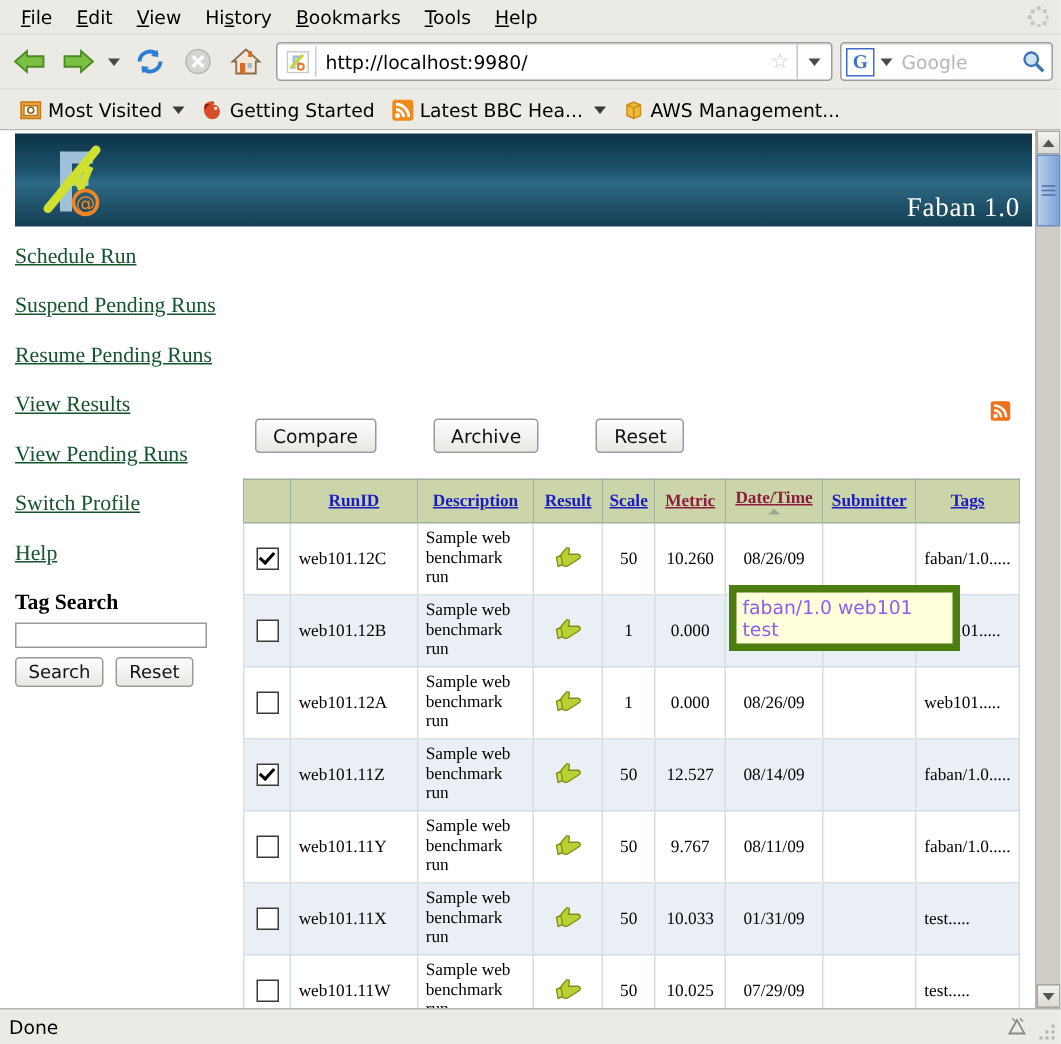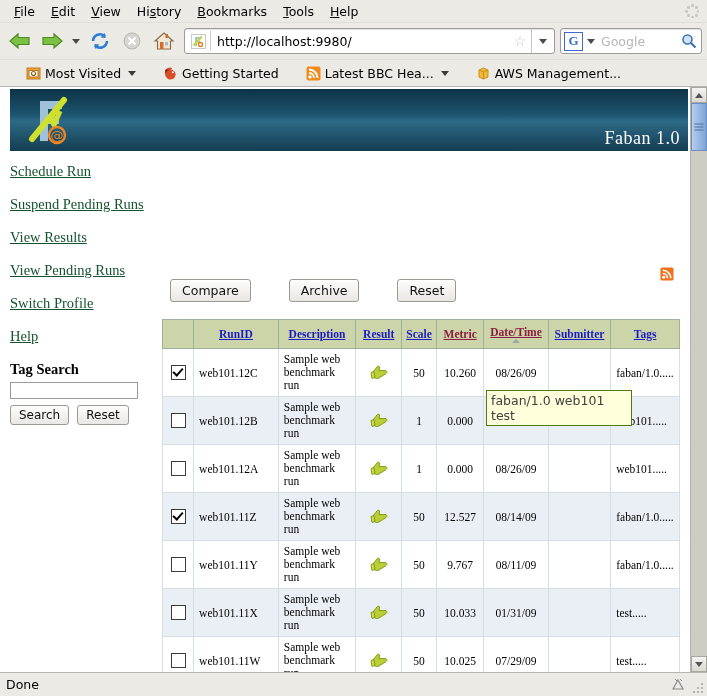--- a/index.html
+++ b/index.html
@@ -39,21 +39,21 @@
               display:flex;align-items:center;box-shadow:inset 0 1px 1px rgba(0,0,0,.12);}
   .gicon{width:17px;height:17px;margin:0 1px 0 3px;border:1px solid #4169c9;font-weight:bold;font-size:13px;
          line-height:15px;text-align:center;color:#3b6fd4;font-family:"Liberation Serif",serif;background:#fff;}
   .sdrop{width:14px;display:flex;align-items:center;justify-content:center;}
   .sdrop:after{content:"";border-left:4px solid transparent;border-right:4px solid transparent;
                border-top:5px solid #4a4a4a;display:block;}
   .splace{flex:1;font-size:12.5px;color:#b6b6b6;padding-left:3px;}
   .maglass{width:24px;display:flex;align-items:center;justify-content:center;}
 
   
-  .bookmarks{height:26px;background:#eceae4;display:flex;align-items:center;padding:0 21px;gap:17px;
+  .bookmarks{height:26px;background:#eceae4;display:flex;align-items:center;padding:0 8px;gap:1px;
              border-bottom:1px solid #b7b5af;}
   .bm{display:flex;align-items:center;padding:2px 5px;font-size:12.5px;color:#000;cursor:pointer;gap:4px;}
   .bm .cv{border-left:4px solid transparent;border-right:4px solid transparent;border-top:5px solid #3a3a3a;
           margin-left:3px;}
   .bmico{width:15px;height:15px;flex:0 0 15px;}
 
   
   .viewport{flex:1;position:relative;background:#fff;overflow:hidden;display:flex;}
   .pagearea{flex:1;position:relative;overflow:hidden;background:#fff;}
 
@@ -108,22 +108,22 @@
   td.c-sub{width:58px;}
   td.c-tags{width:58px;}
   .chk{width:13px;height:13px;border:1px solid #3a3a3a;background:#fff;display:inline-block;
        position:relative;vertical-align:middle;cursor:pointer;}
   .chk.on:after{content:"";position:absolute;left:3px;top:0px;width:4px;height:8px;
                 border:solid #000;border-width:0 2px 2px 0;transform:rotate(42deg);}
   .sortarrow{display:block;margin:1px auto 0 auto;width:0;height:0;
              border-left:4px solid transparent;border-right:4px solid transparent;border-bottom:4px solid #9aa8a0;}
 
   
-  .tooltip{position:absolute;left:486px;top:303px;background:#ffffdc;border:1px solid #4d7c0f;
-           padding:2px 4px;font-size:12.5px;line-height:15px;color:#404040;z-index:40;
+  .tooltip{position:absolute;left:486px;top:303px;background:#ffffdc;border:5px solid #4d7c0f;
+           padding:2px 4px;font-size:12.5px;line-height:15px;color:#8b5cf6;z-index:40;
            font-family:"DejaVu Sans",sans-serif;width:136px;}
 
   
   .vscroll{width:16px;background:#cfccc6;border-left:1px solid #b5b2ac;display:flex;flex-direction:column;}
   .sbtn{height:16px;background:linear-gradient(to bottom,#f5f3ef,#dcd9d3);border:1px solid #a9a6a0;
         box-sizing:border-box;display:flex;align-items:center;justify-content:center;cursor:pointer;}
   .sbtn .t{border-left:4px solid transparent;border-right:4px solid transparent;border-bottom:5px solid #555;}
   .sbtn .b{border-left:4px solid transparent;border-right:4px solid transparent;border-top:5px solid #555;}
   .strack{flex:1;position:relative;background:#cfccc6;}
   .sthumb{position:absolute;left:0;right:0;top:0;height:48px;
@@ -284,20 +284,21 @@
             <circle cx="33" cy="42" r="8" fill="none" stroke="#ef8524" stroke-width="2.4"></circle>
             <text x="33" y="47" font-size="13" fill="#ef8524" text-anchor="middle" font-family="DejaVu Sans">@</text>
           </svg>
         </div>
         <div class="bannerver">Faban 1.0</div>
       </div>
 
       <div class="leftnav">
         <a>Schedule Run</a>
         <a>Suspend Pending Runs</a>
+        <a>Resume Pending Runs</a>
         <a>View Results</a>
         <a>View Pending Runs</a>
         <a>Switch Profile</a>
         <a>Help</a>
 
         <div class="tagsearch">
           <div class="tslabel">Tag Search</div>
           <input type="text" value="" style="">
           <div class="tsbtns">
             <button class="btn btnsm">Search</button>

